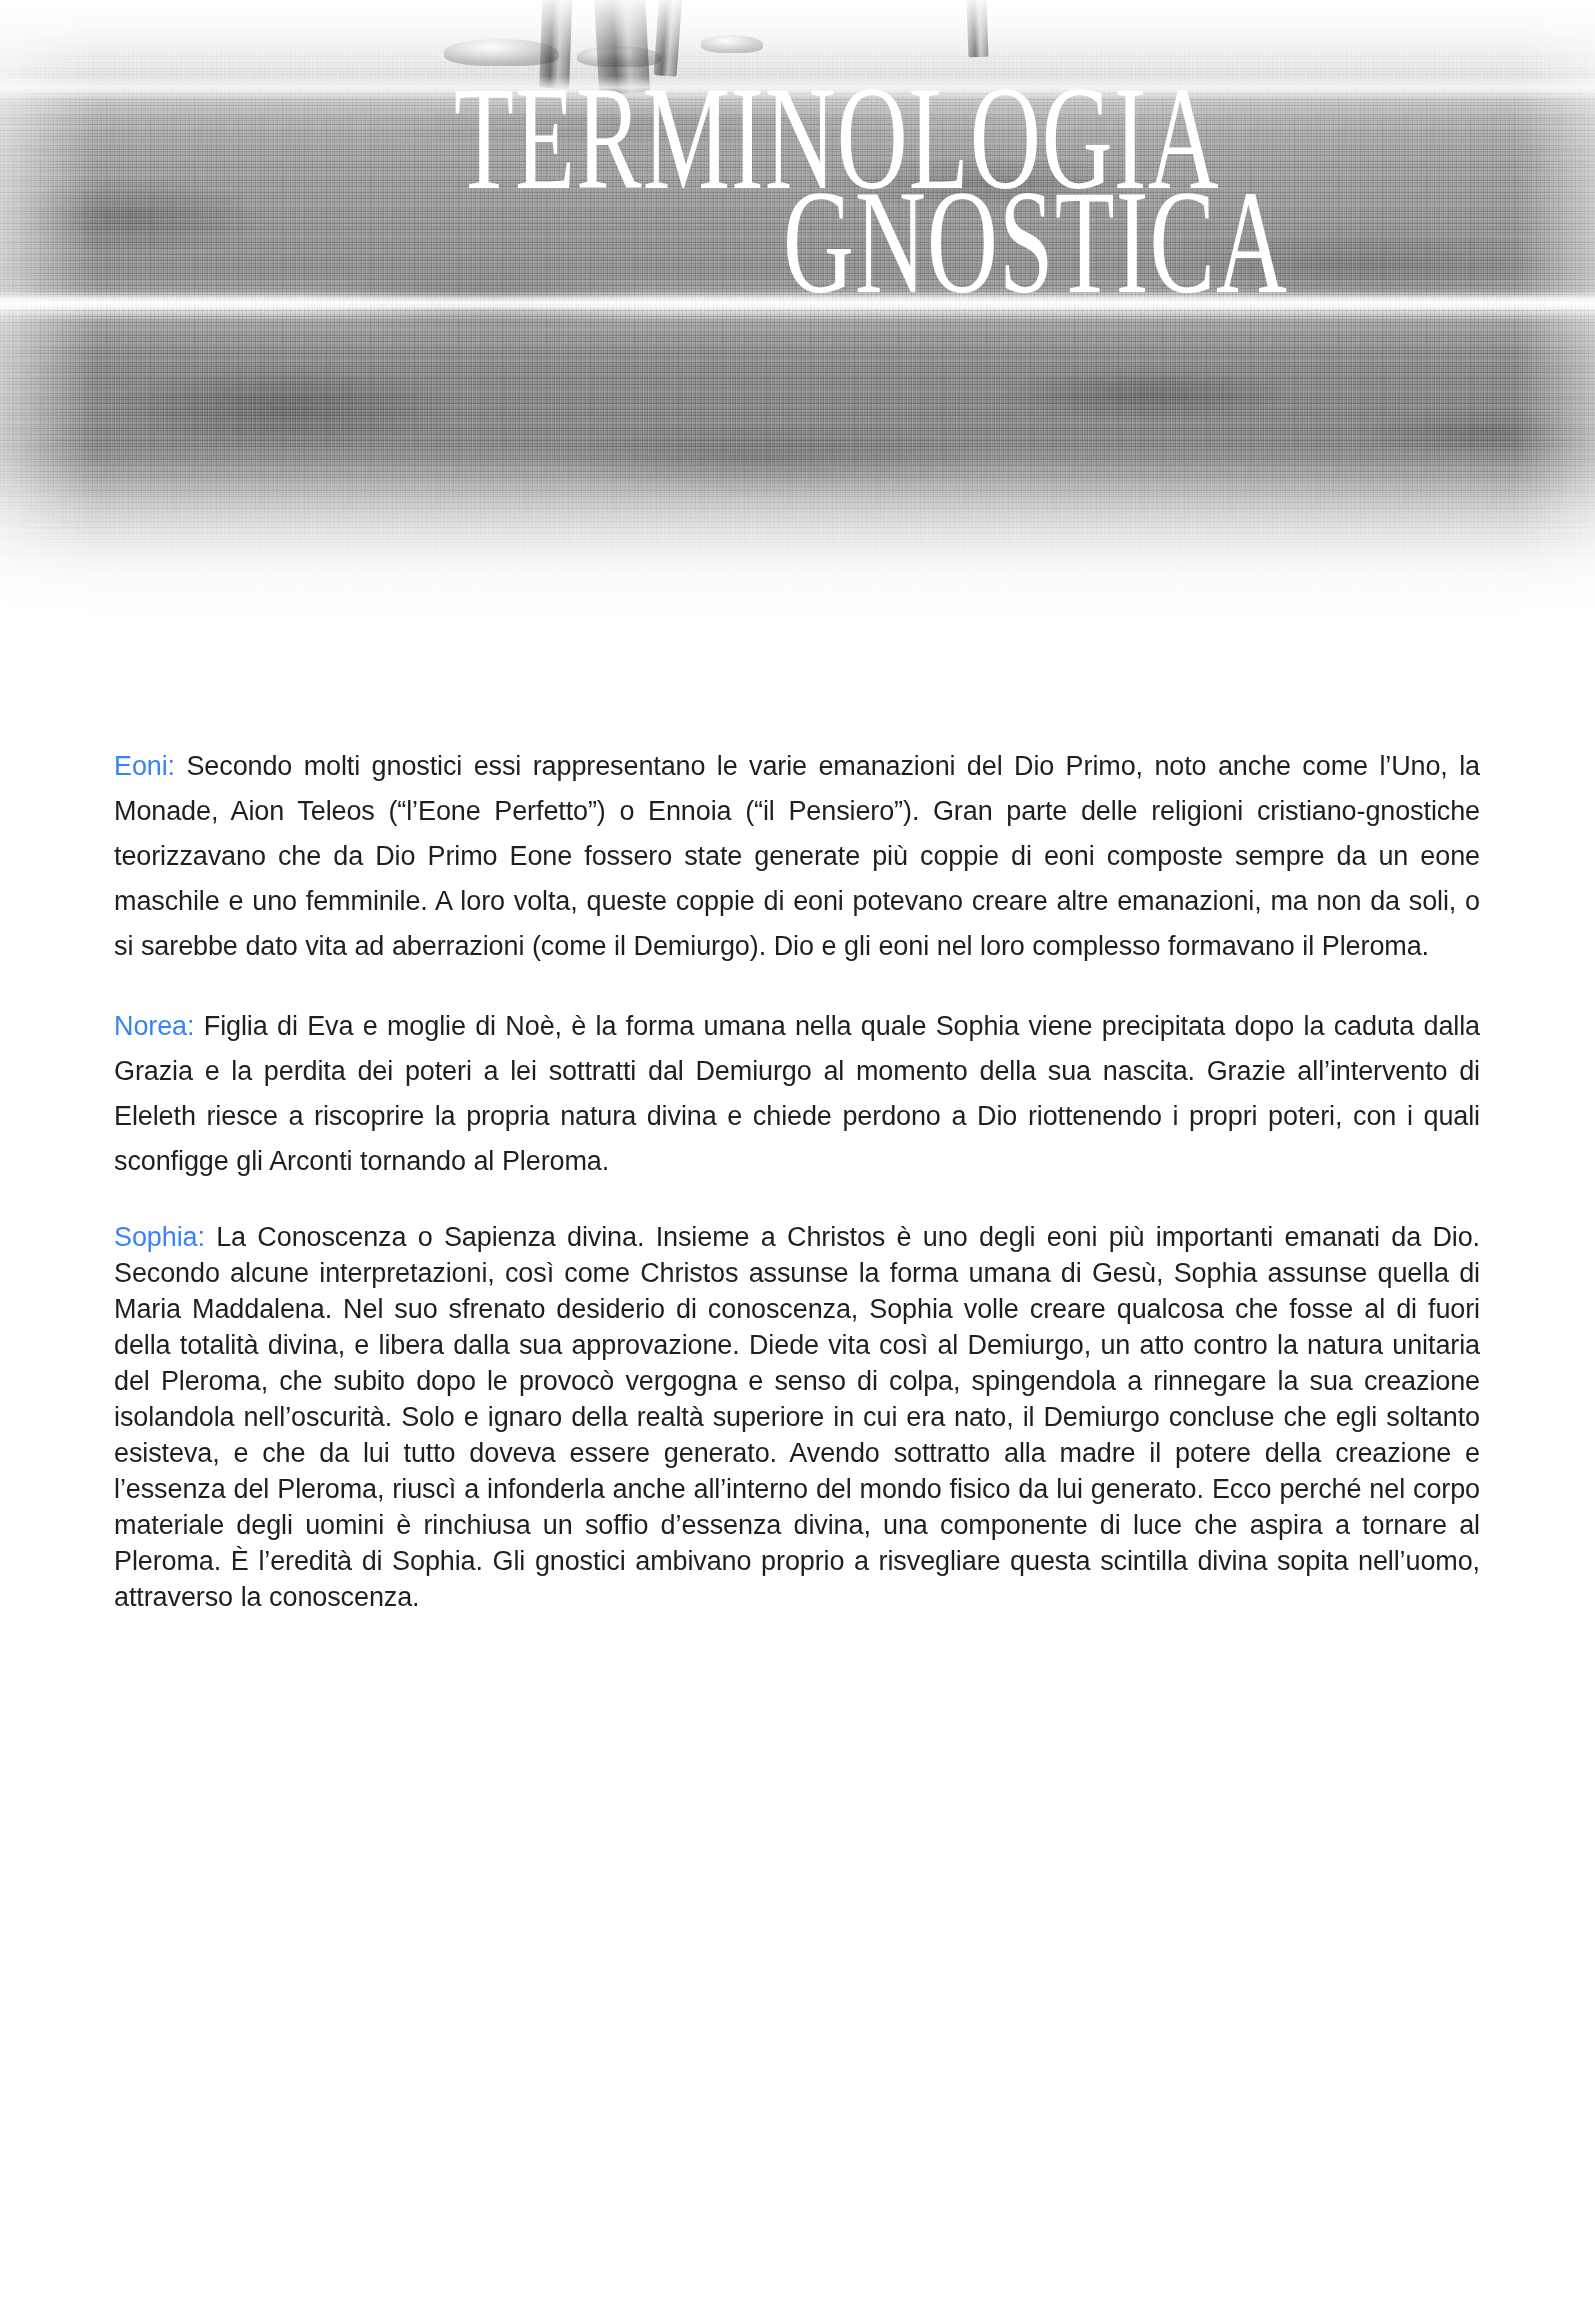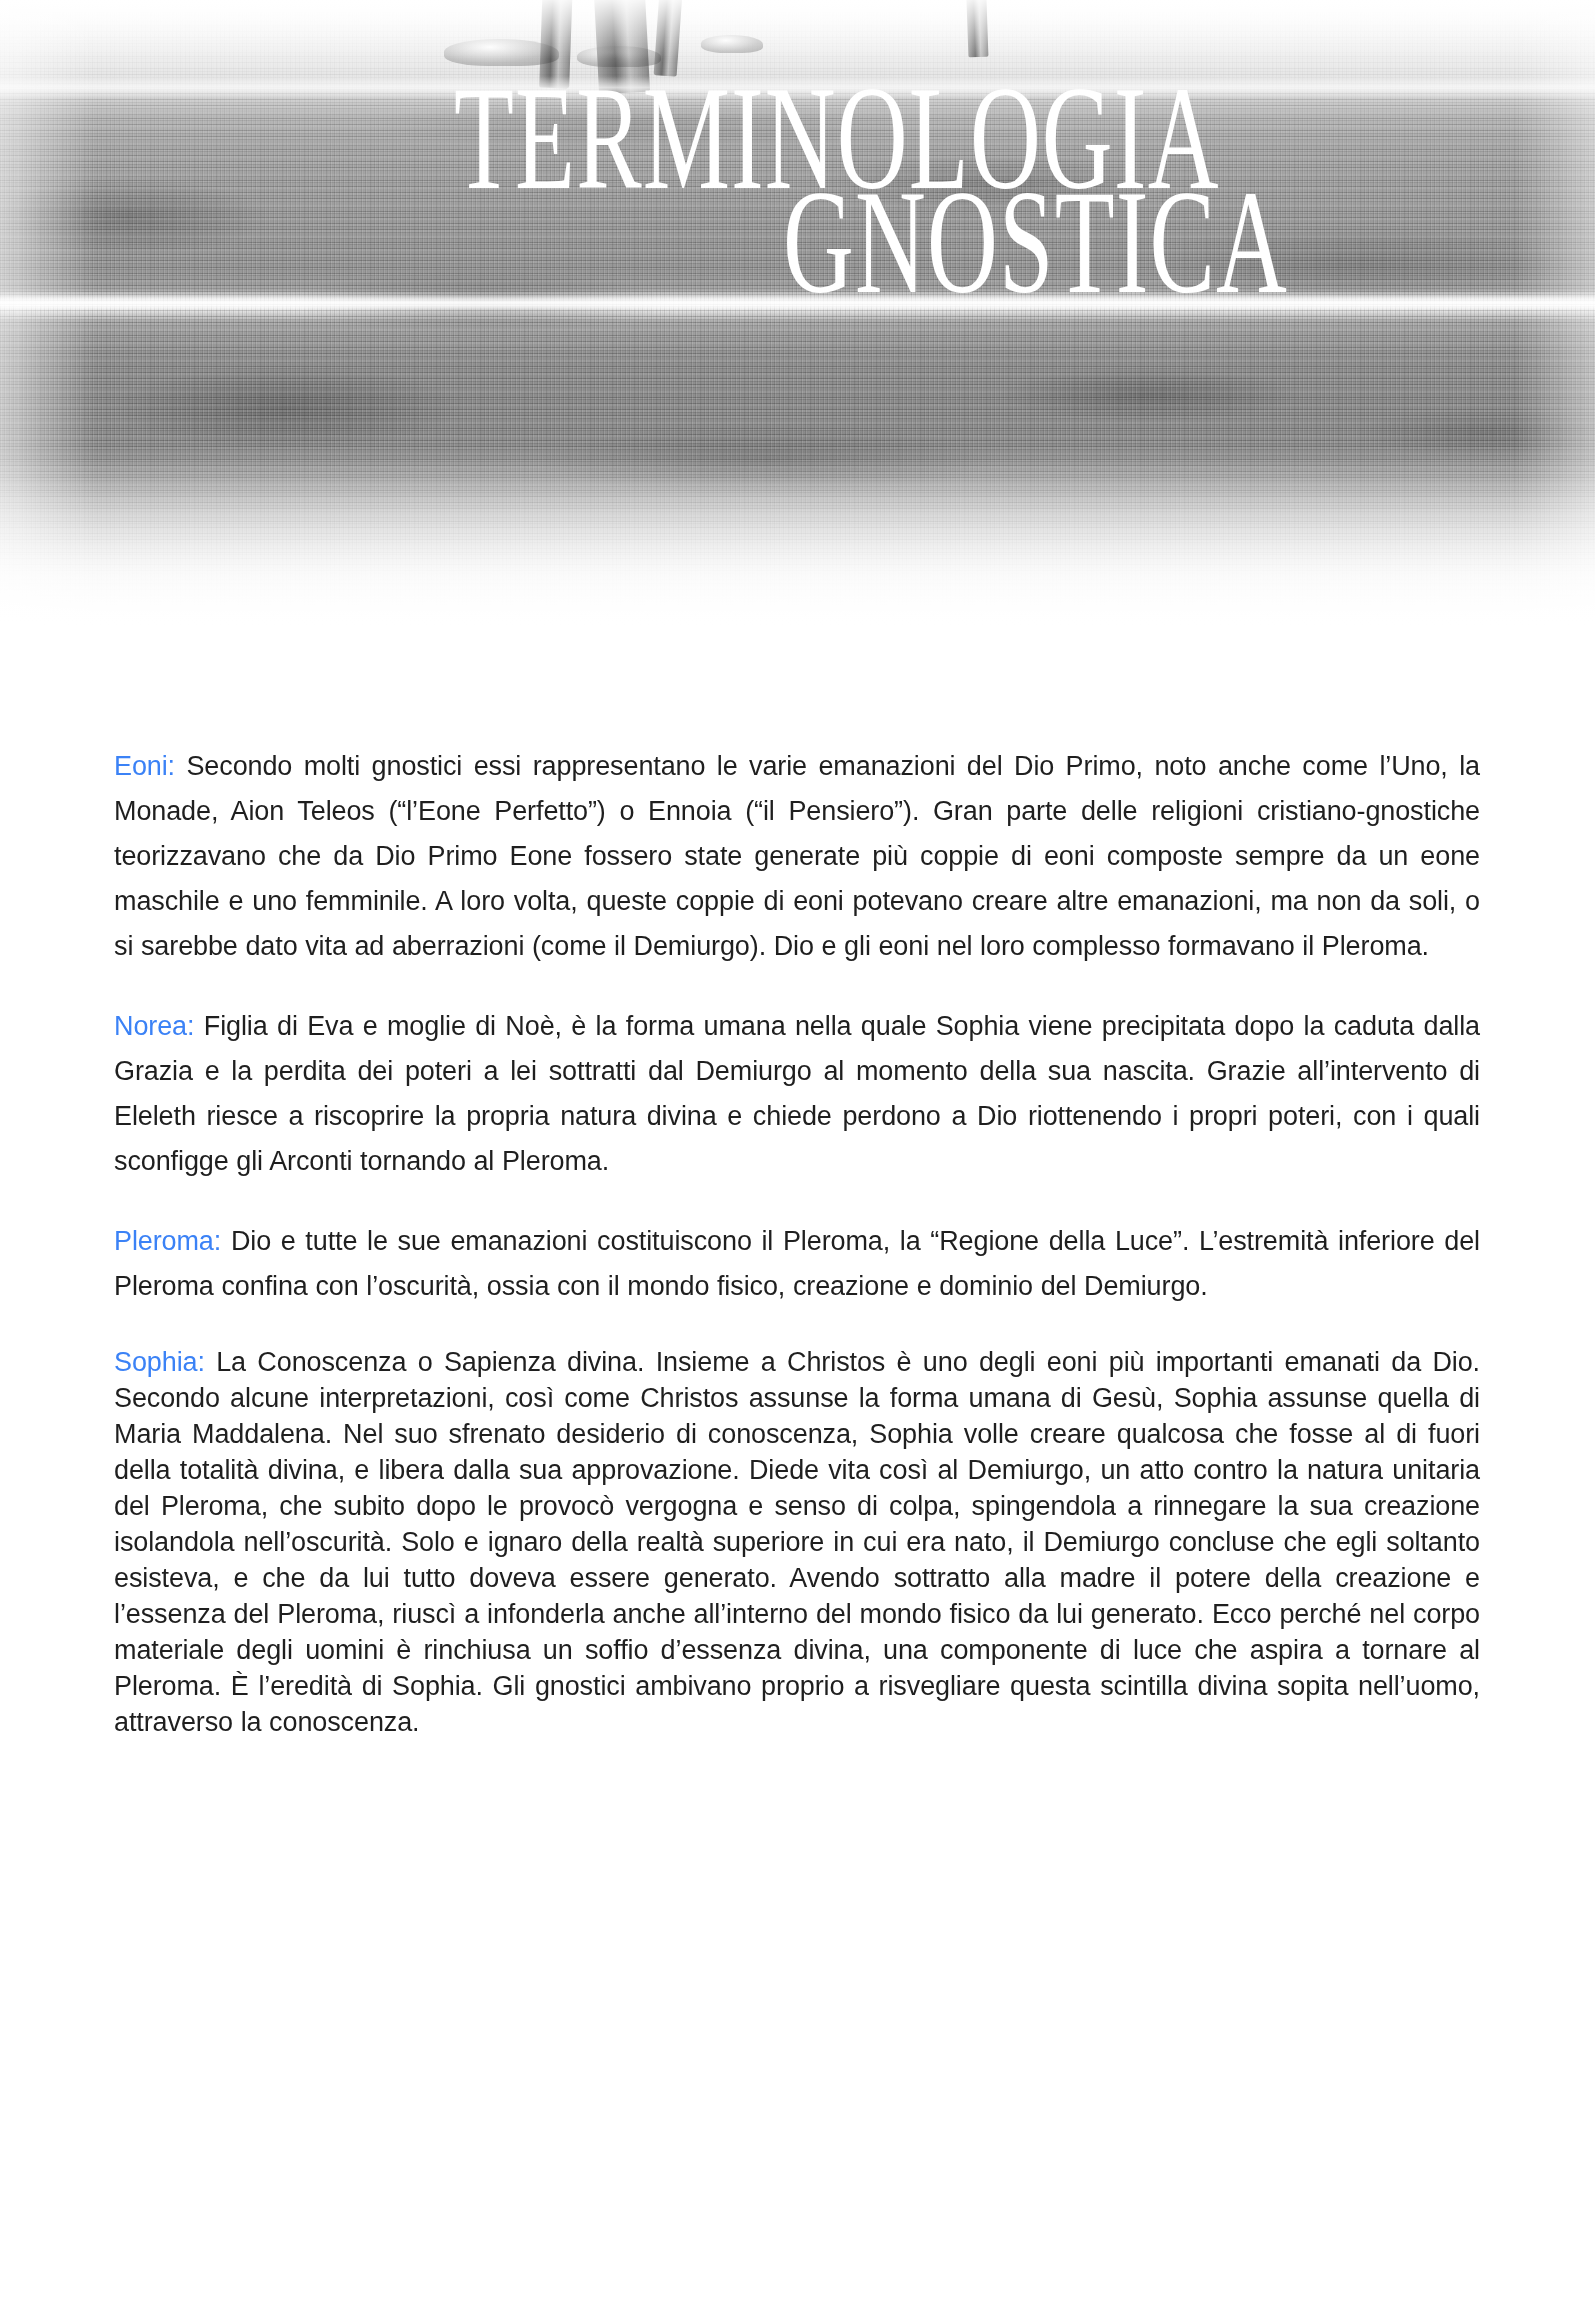--- a/index.html
+++ b/index.html
@@ -284,22 +284,19 @@
 <div class="content">
 
   <p class="entry">
     <span class="term">Eoni:</span><span> Secondo molti gnostici essi rappresentano le varie emanazioni del Dio Primo, noto anche come l’Uno, la Monade, Aion Teleos (“l’Eone Perfetto”) o Ennoia (“il Pensiero”). Gran parte delle religioni cristiano-gnostiche teorizzavano che da Dio Primo Eone fossero state generate più coppie di eoni composte sempre da un eone maschile e uno femminile. A loro volta, queste coppie di eoni potevano creare altre emanazioni, ma non da soli, o si sarebbe dato vita ad aberrazioni (come il Demiurgo). Dio e gli eoni nel loro complesso formavano il Pleroma.</span>
   </p>
 
   <p class="entry">
     <span class="term">Norea:</span><span> Figlia di Eva e moglie di Noè, è la forma umana nella quale Sophia viene precipitata dopo la caduta dalla Grazia e la perdita dei poteri a lei sottratti dal Demiurgo al momento della sua nascita. Grazie all’intervento di Eleleth riesce a riscoprire la propria natura divina e chiede perdono a Dio riottenendo i propri poteri, con i quali sconfigge gli Arconti tornando al Pleroma.</span>
   </p>
 
-  <p class="entry">
-    <span class="term">Pleroma:</span><span> Dio e tutte le sue emanazioni costituiscono il Pleroma, la “Regione della Luce”. L’estremità inferiore del Pleroma confina con l’oscurità, ossia con il mondo fisico, creazione e dominio del Demiurgo.</span>
-  </p>
 
   <p class="entry dense">
     <span class="term">Sophia:</span><span> La Conoscenza o Sapienza divina. Insieme a Christos è uno degli eoni più importanti emanati da Dio. Secondo alcune interpretazioni, così come Christos assunse la forma umana di Gesù, Sophia assunse quella di Maria Maddalena. Nel suo sfrenato desiderio di conoscenza, Sophia volle creare qualcosa che fosse al di fuori della totalità divina, e libera dalla sua approvazione. Diede vita così al Demiurgo, un atto contro la natura unitaria del Pleroma, che subito dopo le provocò vergogna e senso di colpa, spingendola a rinnegare la sua creazione isolandola nell’oscurità. Solo e ignaro della realtà superiore in cui era nato, il Demiurgo concluse che egli soltanto esisteva, e che da lui tutto doveva essere generato. Avendo sottratto alla madre il potere della creazione e l’essenza del Pleroma, riuscì a infonderla anche all’interno del mondo fisico da lui generato. Ecco perché nel corpo materiale degli uomini è rinchiusa un soffio d’essenza divina, una componente di luce che aspira a tornare al Pleroma. È l’eredità di Sophia. Gli gnostici ambivano proprio a risvegliare questa scintilla divina sopita nell’uomo, attraverso la conoscenza.</span>
   </p>
 
 </div>
 
 
 </body></html>

